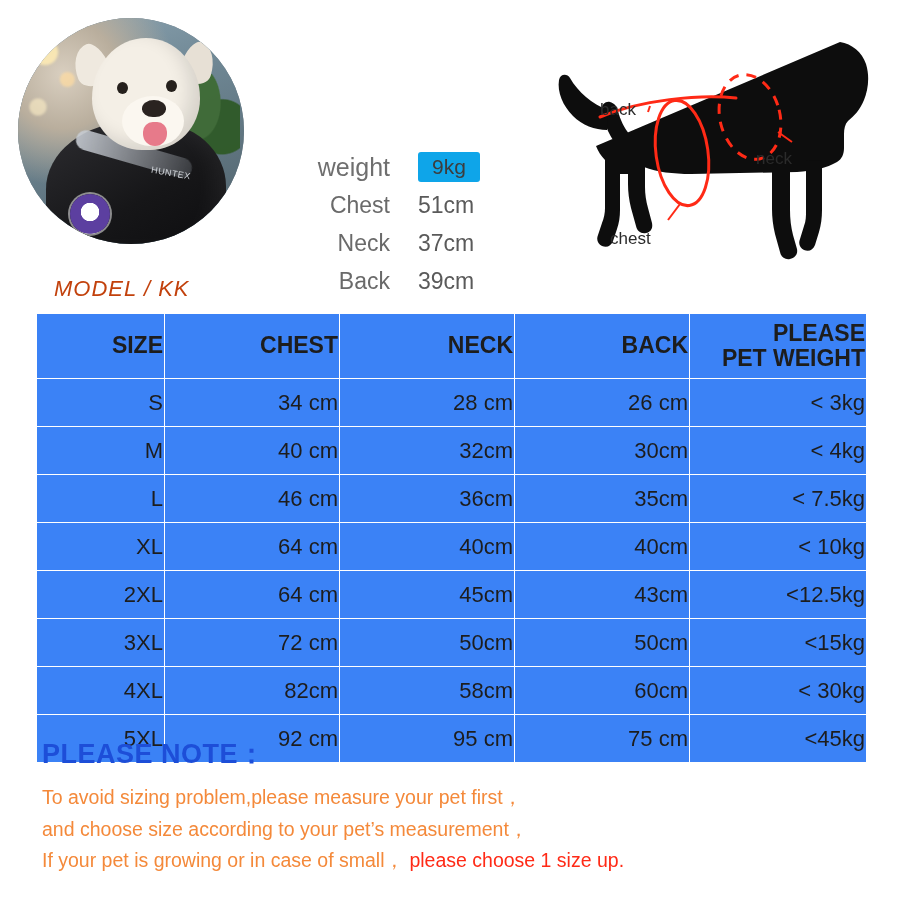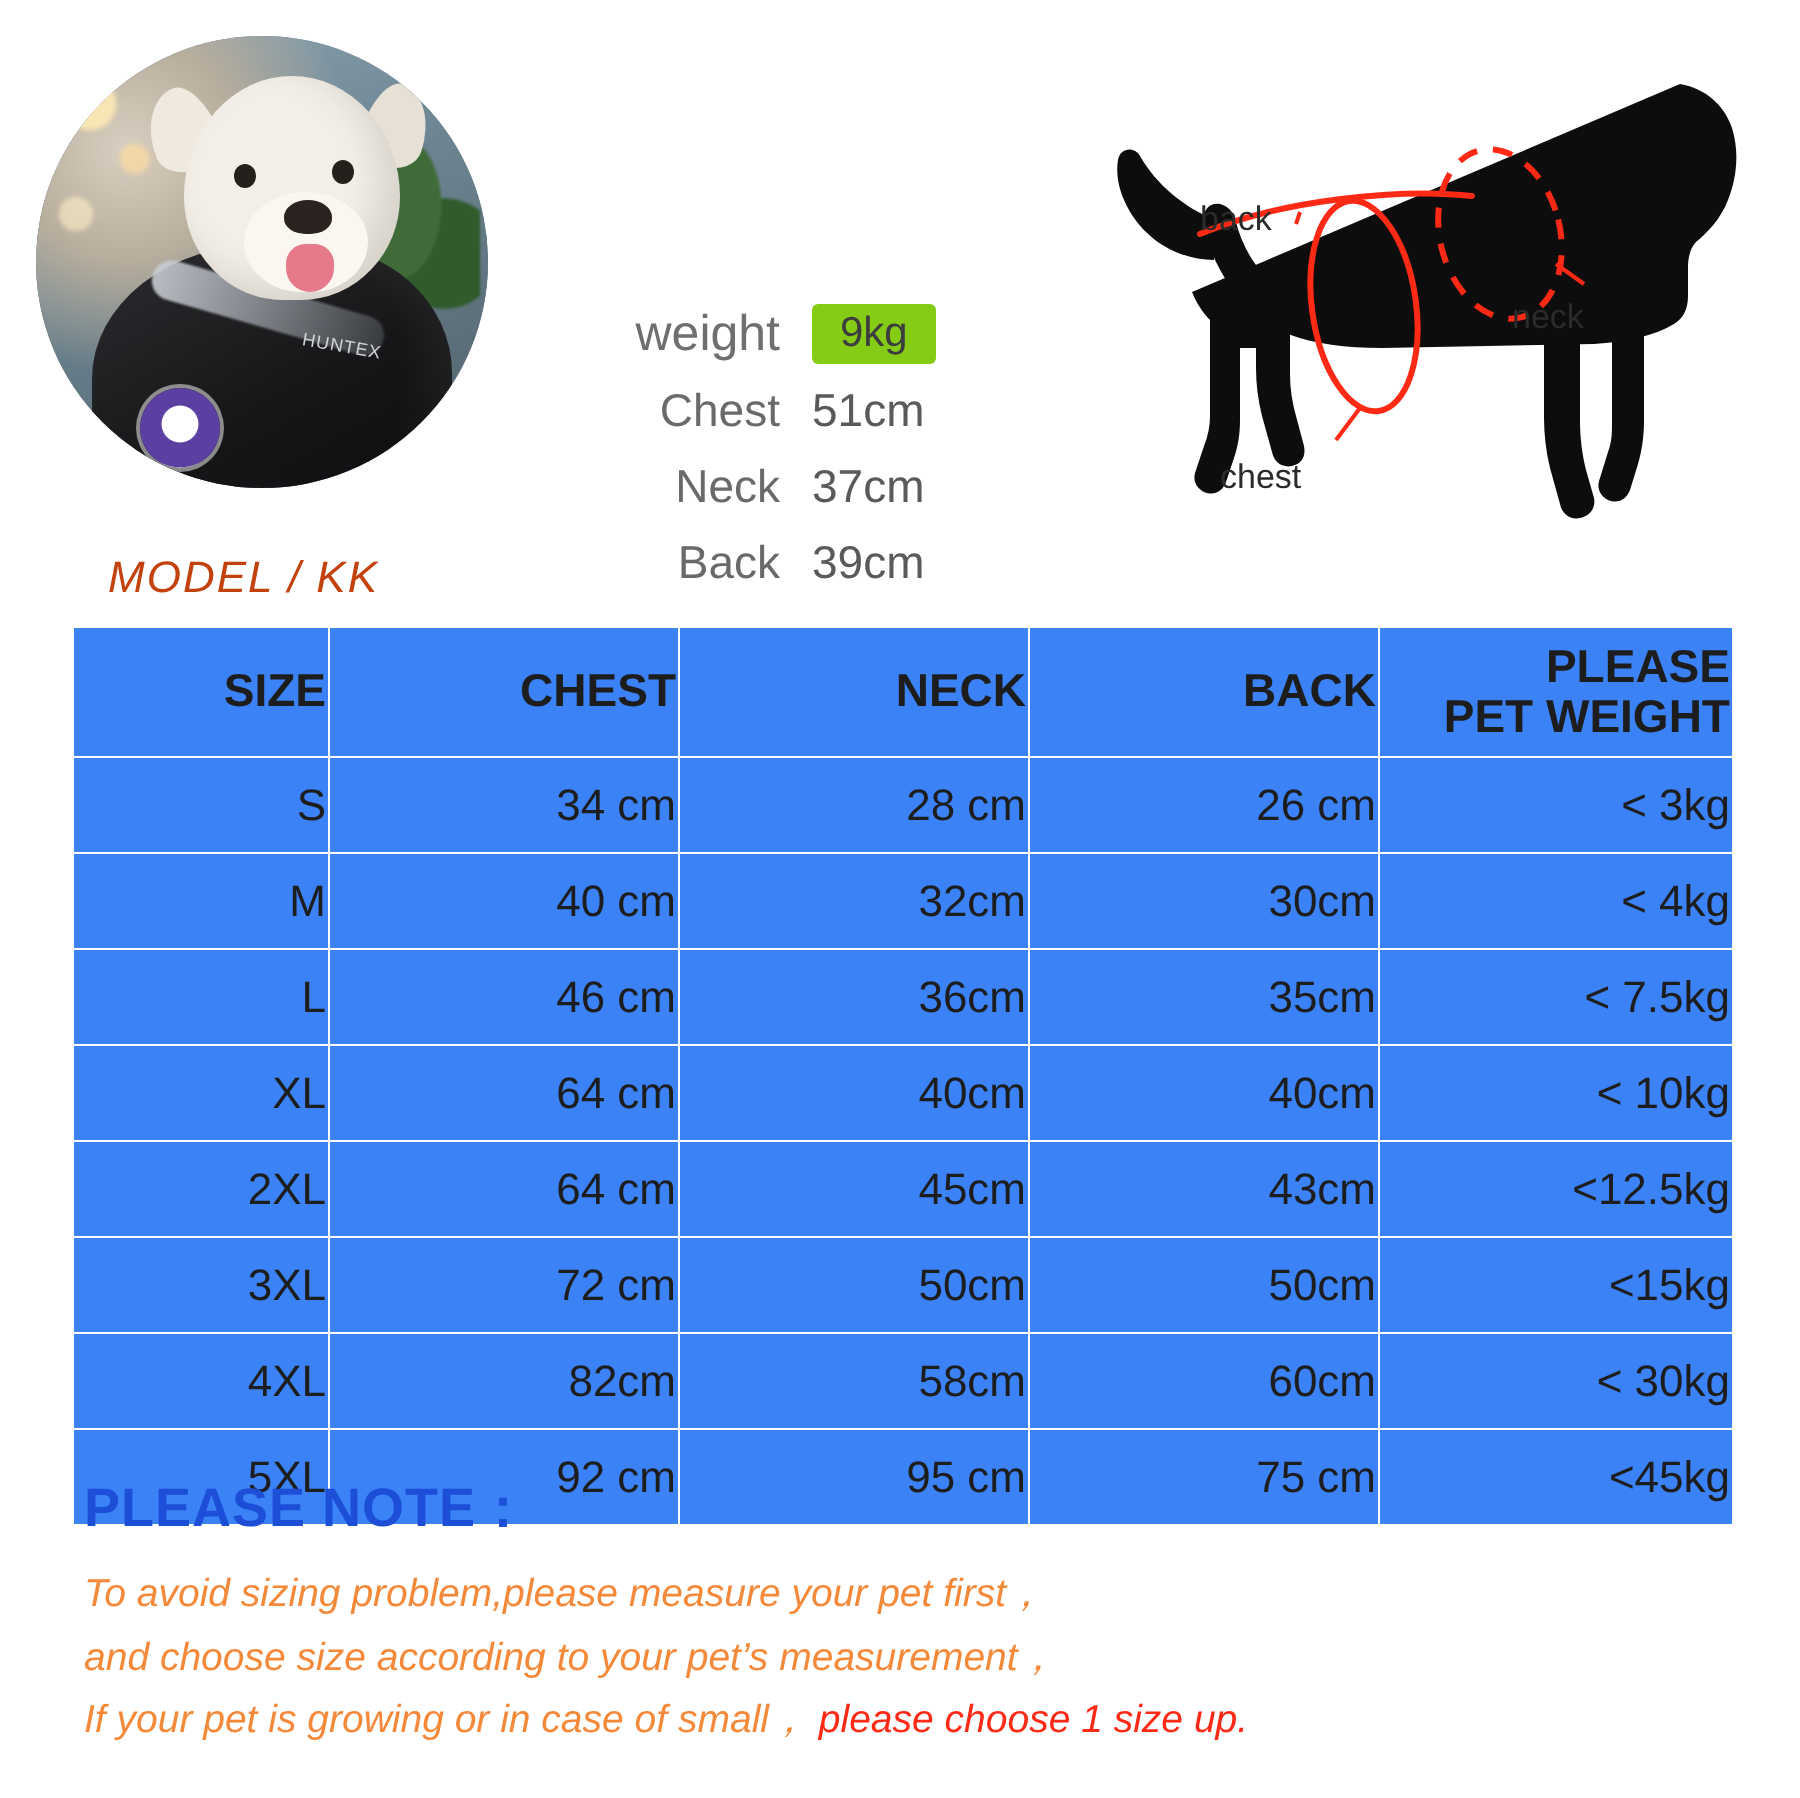--- a/index.html
+++ b/index.html
@@ -197,33 +197,33 @@
   }
   .spec-row {
     display: flex;
     align-items: center;
     height: 38px;
     font-size: 23px;
   }
   .spec-label {
     width: 104px;
     text-align: right;
-    padding-right: 16px;
+    padding-right: 28px;
     color: #6a6a6a;
   }
   .spec-label.weight-label {
     font-size: 25px;
     color: #6f6f6f;
   }
   .spec-val {
     color: #5a5a5a;
     font-size: 23px;
   }
   .weight-chip {
-    background: #84cc16;
+    background: #0ea5e9;
     color: #3d3d3d;
     padding: 3px 14px;
     border-radius: 3px;
     font-size: 21px;
   }
   .model-line {
     position: absolute;
     left: 54px;
     top: 276px;
     font-size: 22px;
@@ -294,21 +294,20 @@
     font-weight: bold;
     color: #1d4ed8;
     letter-spacing: .5px;
     margin-bottom: 10px;
   }
   .note-line {
     font-size: 19.5px;
     color: #f4893a;
     line-height: 1.62;
     white-space: nowrap;
-    font-style: italic;
   }
   .note-line .emph {
     color: #ff2a16;
   }
 </style>
 </head>
 <body>
 
 <div class="top">
 

